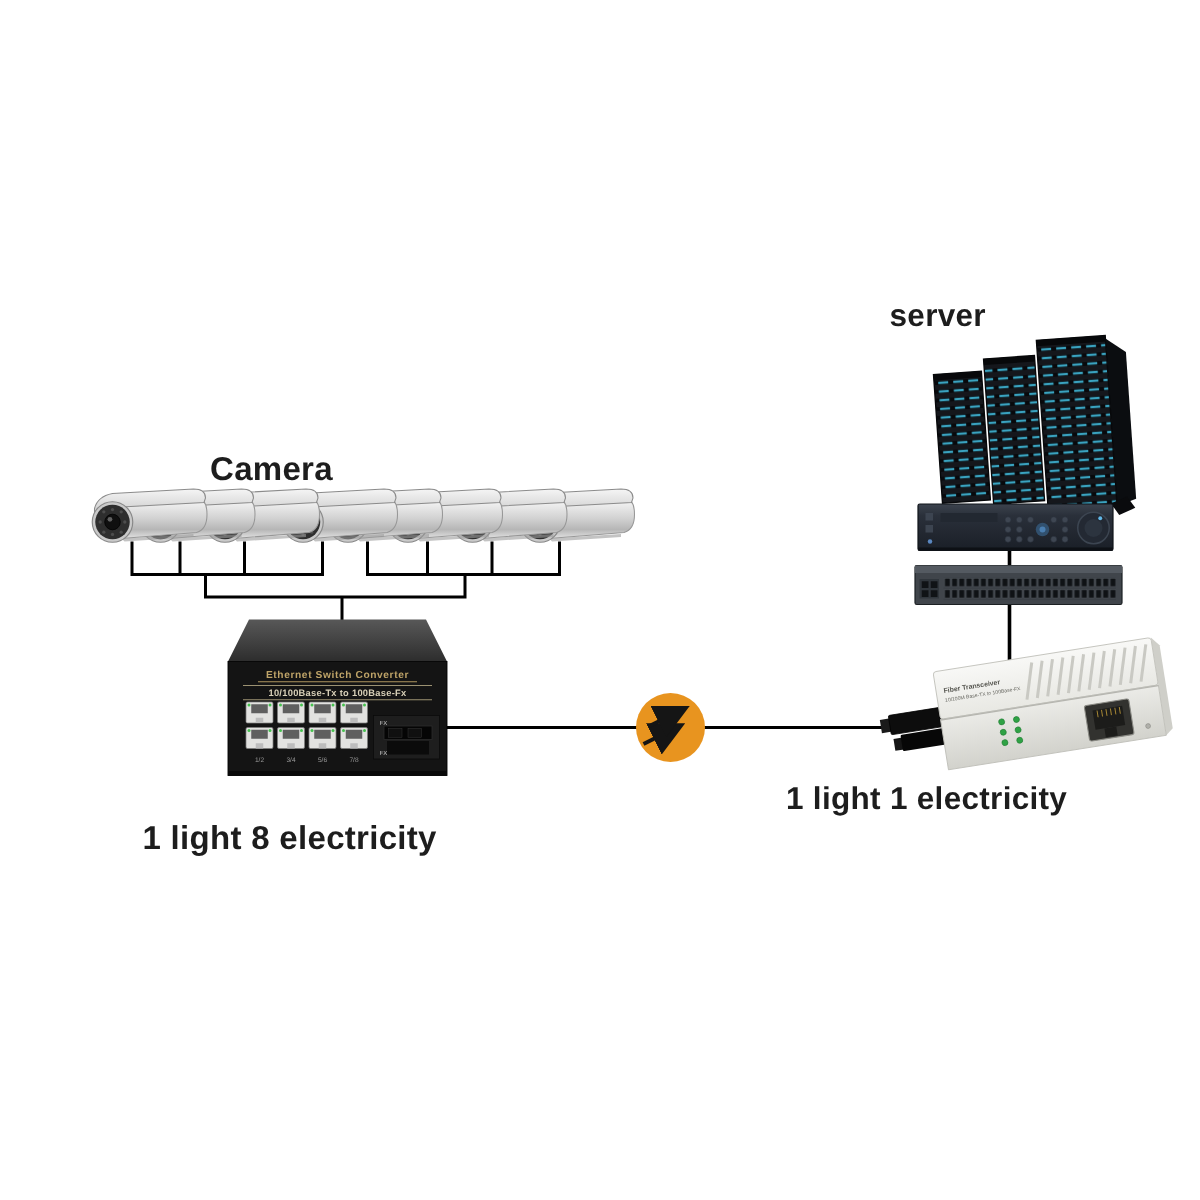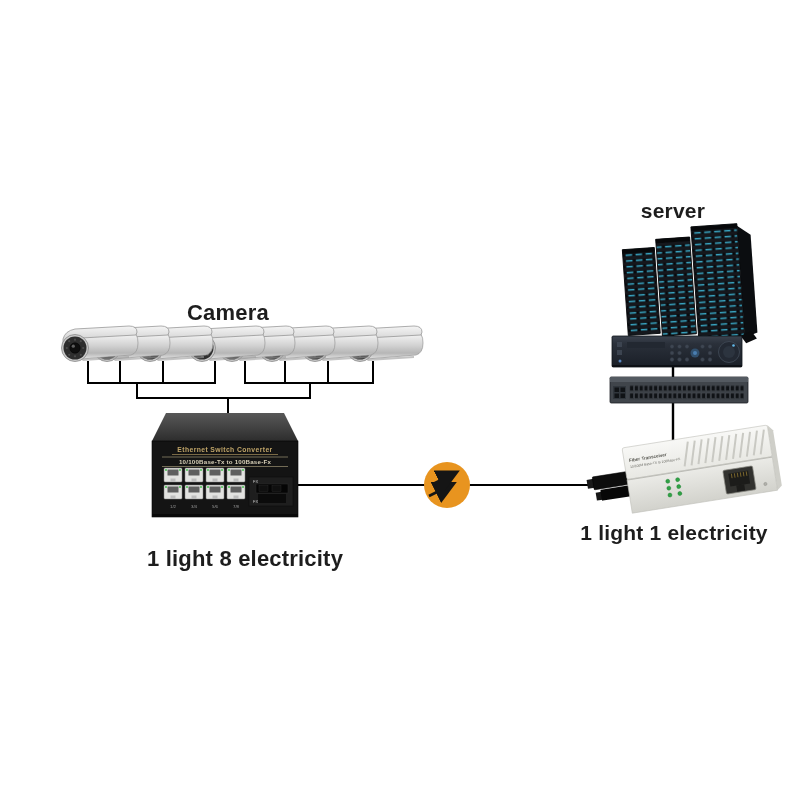--- a/index.html
+++ b/index.html
@@ -1,19 +1,19 @@
 <!DOCTYPE html>
 <html><head>
 <meta charset="utf-8">
 <style>
   html,body{margin:0;padding:0;background:#fff;}
   #canvas{position:relative;width:800px;height:800px;background:#ffffff;overflow:hidden;
           font-family:"Liberation Sans",sans-serif;}
   #art{position:absolute;left:0;top:0;}
-  .lbl{position:absolute;text-align:center;color:#1d1d1d;font-weight:600;letter-spacing:0.2px;}
+  .lbl{position:absolute;color:#1d1d1d;font-weight:600;letter-spacing:0.2px;}
   #lbl-camera{left:140px;top:300px;width:176px;font-size:22px;}
   #lbl-server{left:593px;top:199px;width:160px;font-size:21px;}
   #lbl-sw-caption{left:95px;top:546px;width:300px;font-size:22px;}
   #lbl-cv-caption{left:524px;top:521px;width:300px;font-size:21px;}
   svg text{font-family:"Liberation Sans",sans-serif;}
 </style>
 </head>
 <body>
 
 <div id="canvas">

